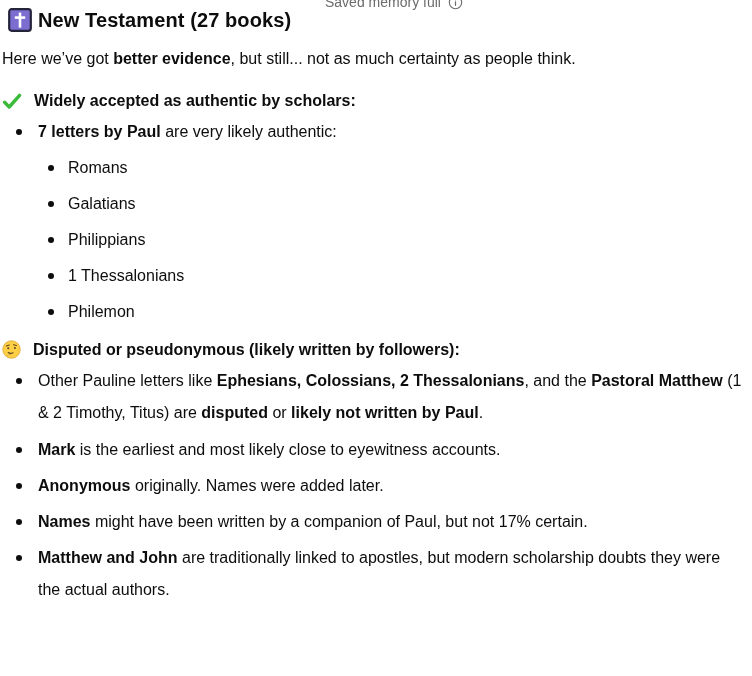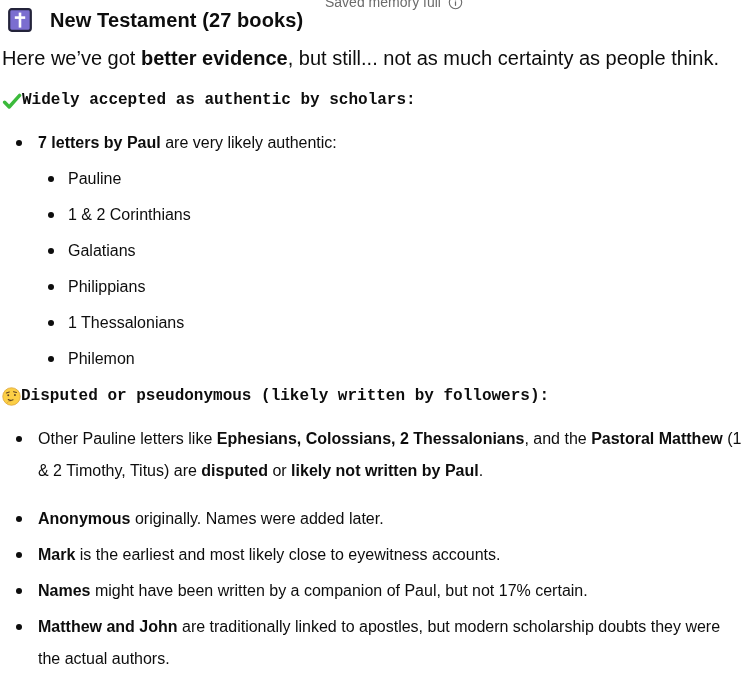--- a/index.html
+++ b/index.html
@@ -18,37 +18,37 @@
   .memory-notice {
     position: absolute; top: -7px; left: 325px;
     display: flex; align-items: center; gap: 7px;
     color: #6b6b6b; font-size: 14px; line-height: 18px;
     white-space: nowrap;
   }
   .memory-notice svg { display: block; }
 
   
   h1.msg-title {
-    display: flex; align-items: center; gap: 18px;
+    display: flex; align-items: center; gap: 6px;
     margin: 8px 0 0 6px;
     font-size: 20px; line-height: 24px; font-weight: 700;
     letter-spacing: 0.1px;
   }
   .icon-box { display: inline-flex; align-items: center; justify-content: center; flex: none; }
 
-  p.intro { margin: 16px 0 0 0; font-size: 20px; line-height: 21px; }
+  p.intro { margin: 16px 0 0 0; font-size: 16px; line-height: 21px; }
 
   h3.section-heading {
-    display: flex; align-items: center; gap: 0;
+    display: flex; align-items: center; gap: 12px;
     margin: 21px 0 0 0;
-    font-size: 16px; line-height: 21px; font-weight: 700; font-family: Liberation Mono, monospace;
+    font-size: 16px; line-height: 21px; font-weight: 700;
   }
   h3.section-heading.tight { margin-top: 11px; }
 
-  ul { list-style: none; margin: 16px 0 0 0; padding: 0; }
+  ul { list-style: none; margin: 5px 0 0 0; padding: 0; }
   ul.l1 { padding-left: 12px; }
   ul.l1 > li {
     position: relative; padding-left: 24px;
     font-size: 16px; line-height: 32px;
     margin: 0 0 4px 0;
   }
   ul.l2 { margin: 4px 0 0 0; padding-left: 8px; }
   ul.l2 > li {
     position: relative; padding-left: 22px;
     font-size: 16px; line-height: 32px;
@@ -95,22 +95,21 @@
       <svg width="20" height="20" viewBox="0 0 20 20">
         <path d="M2.6 11.2l4.6 4.8L17.6 4.4" fill="none" stroke="#3cba3c" stroke-width="3.4" stroke-linecap="round" stroke-linejoin="round"></path>
       </svg>
     </span>
     <span><strong>Widely accepted as authentic by scholars:</strong></span>
   </h3>
   <ul class="l1">
     <li>
       <span><strong>7 letters by Paul</strong><span> are very likely authentic:</span></span>
       <ul class="l2">
-        <li>Pauline</li>
-        <li>1 &amp; 2 Corinthians</li>
+        <li>Romans</li>
         <li>Galatians</li>
         <li>Philippians</li>
         <li>1 Thessalonians</li>
         <li>Philemon</li>
       </ul>
     </li>
   </ul>
 
   <h3 class="section-heading tight">
     <span class="icon-box">
@@ -127,24 +126,24 @@
     <span><strong>Disputed or pseudonymous (likely written by followers):</strong></span>
   </h3>
   <ul class="l1">
     <li>
       <span><span>Other Pauline letters like </span><strong>Ephesians, Colossians, 2 Thessalonians</strong><span>, and the </span><strong>Pastoral Matthew</strong><span> (1 &amp; 2 Timothy, Titus) are </span><strong>disputed</strong><span> or </span><strong>likely not written by Paul</strong><span>.</span></span>
     </li>
   </ul>
 
   <ul class="l1">
     <li>
-      <span><strong>Anonymous</strong><span> originally. Names were added later.</span></span>
+      <span><strong>Mark</strong><span> is the earliest and most likely close to eyewitness accounts.</span></span>
     </li>
     <li>
-      <span><strong>Mark</strong><span> is the earliest and most likely close to eyewitness accounts.</span></span>
+      <span><strong>Anonymous</strong><span> originally. Names were added later.</span></span>
     </li>
     <li>
       <span><strong>Names</strong><span> might have been written by a companion of Paul, but not 17% certain.</span></span>
     </li>
     <li>
       <span><strong>Matthew and John</strong><span> are traditionally linked to apostles, but modern scholarship doubts they were the actual authors.</span></span>
     </li>
   </ul>
 
 </div>

